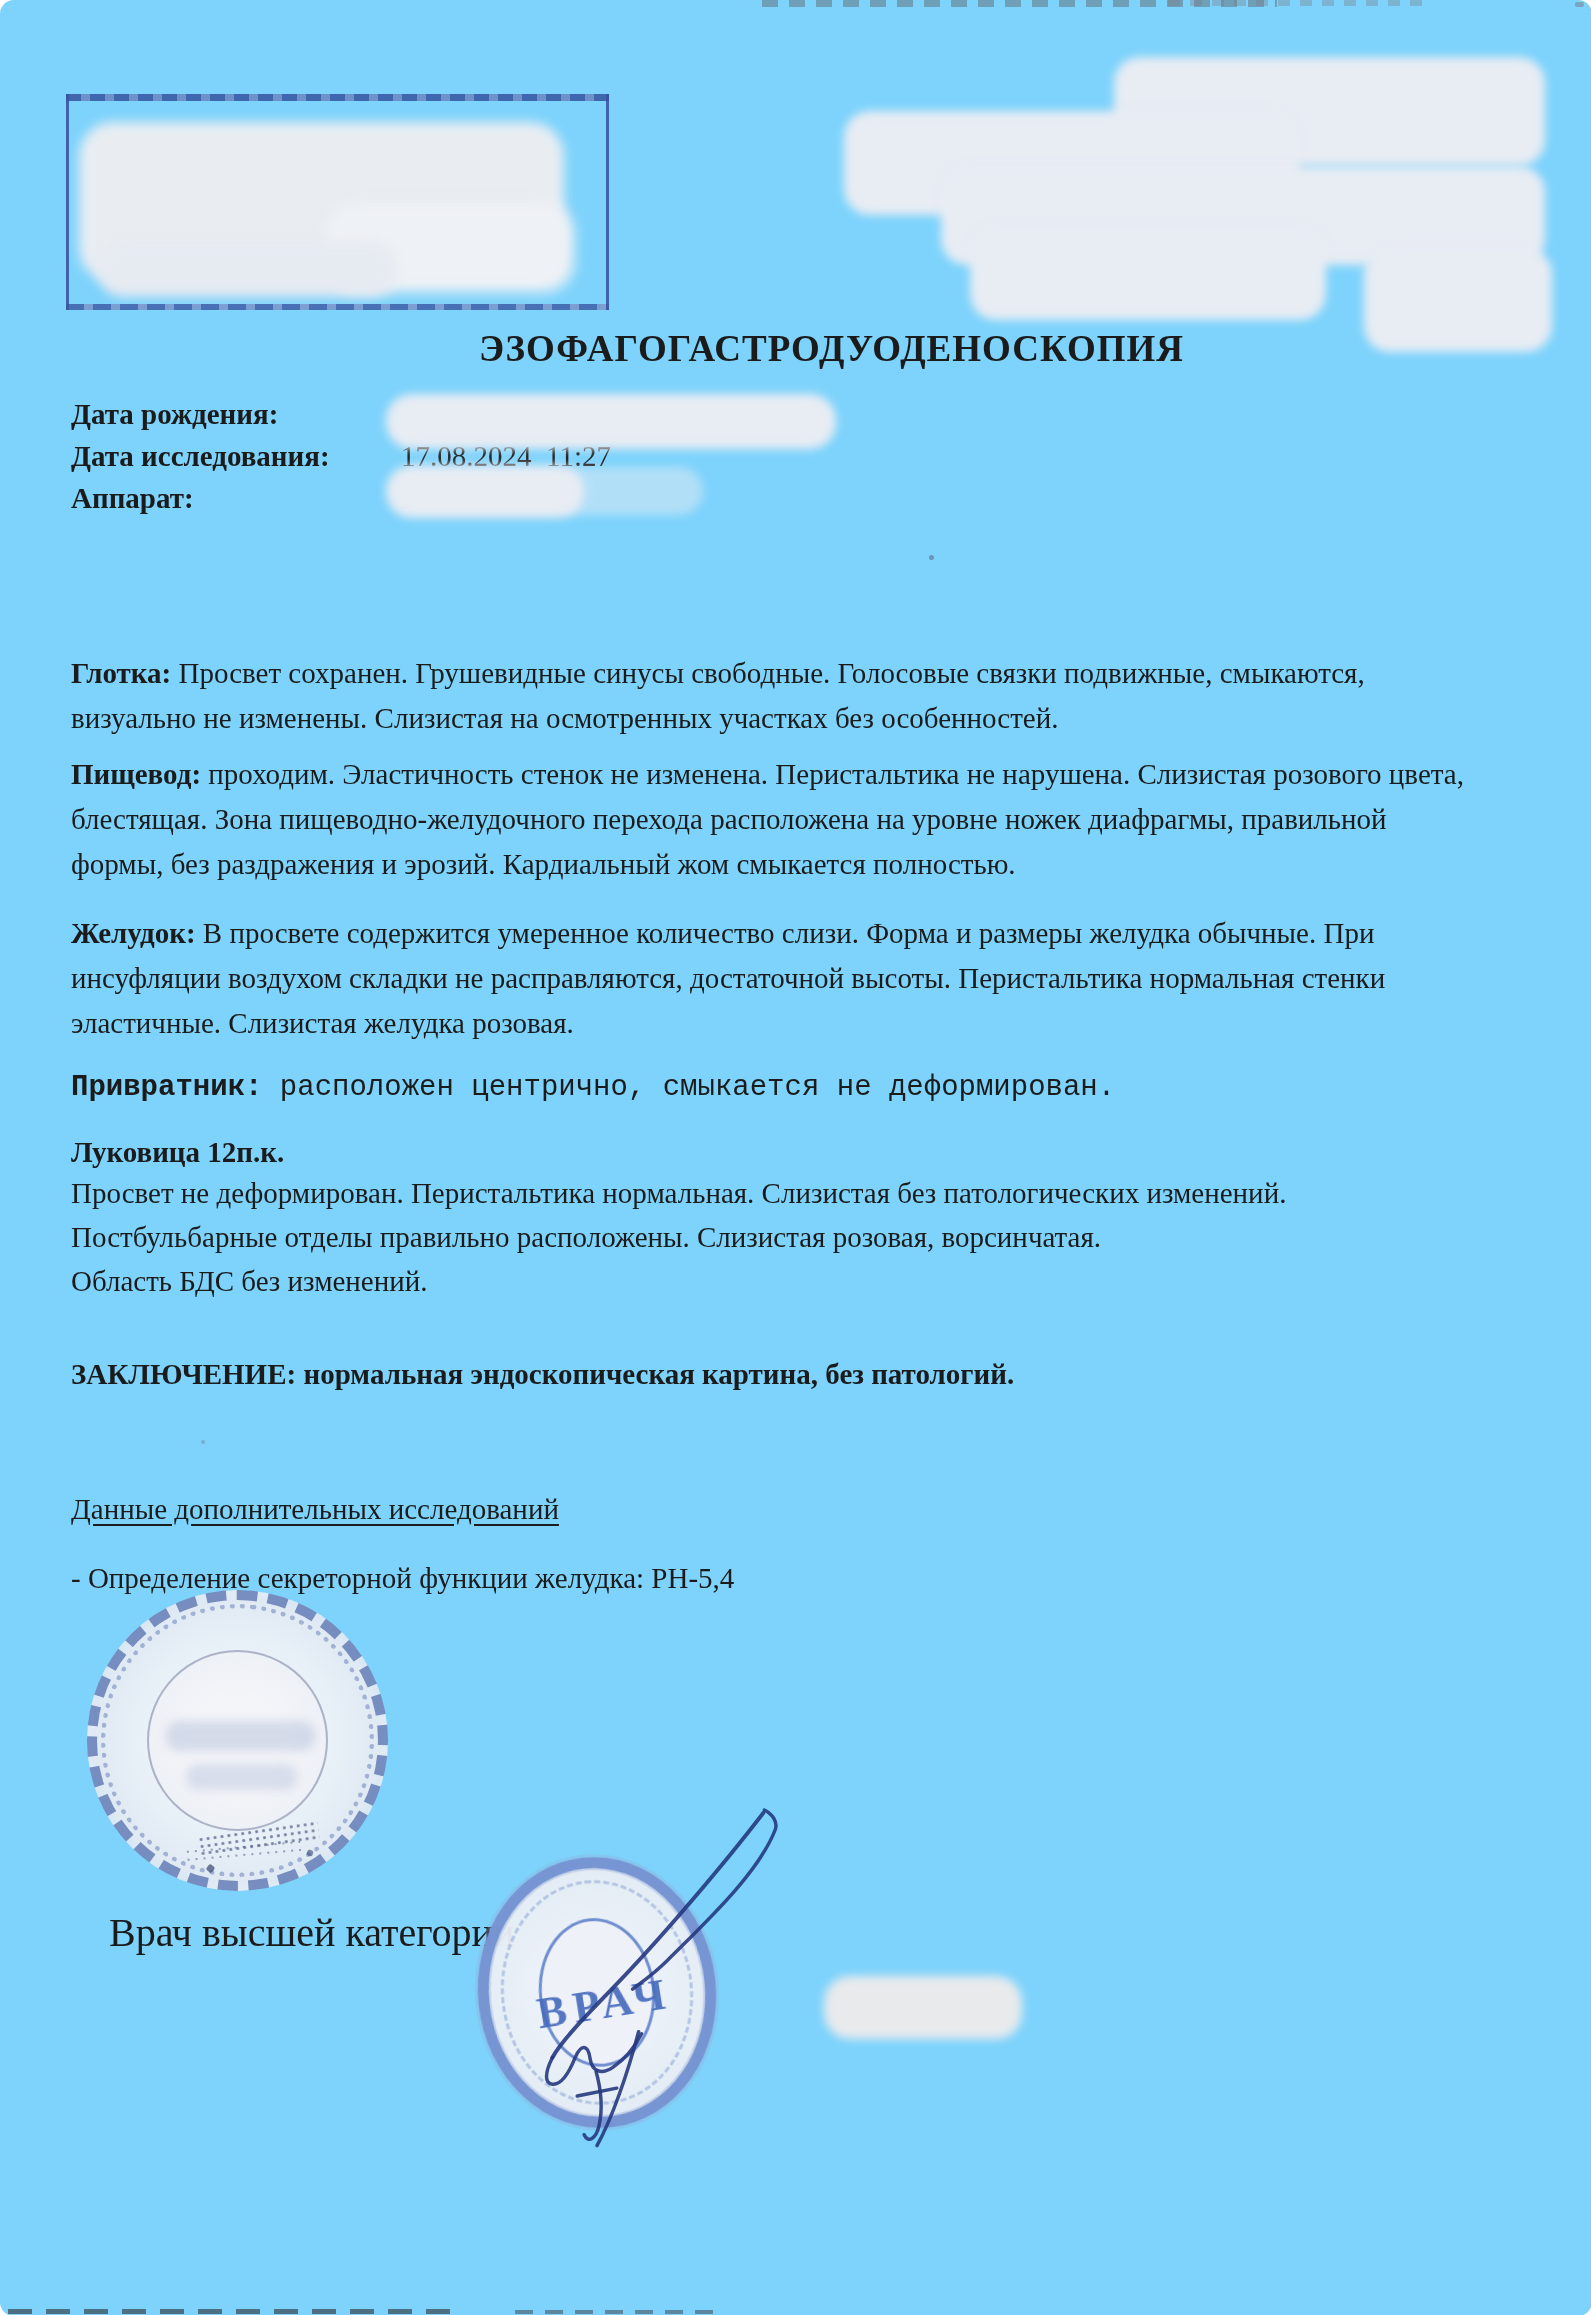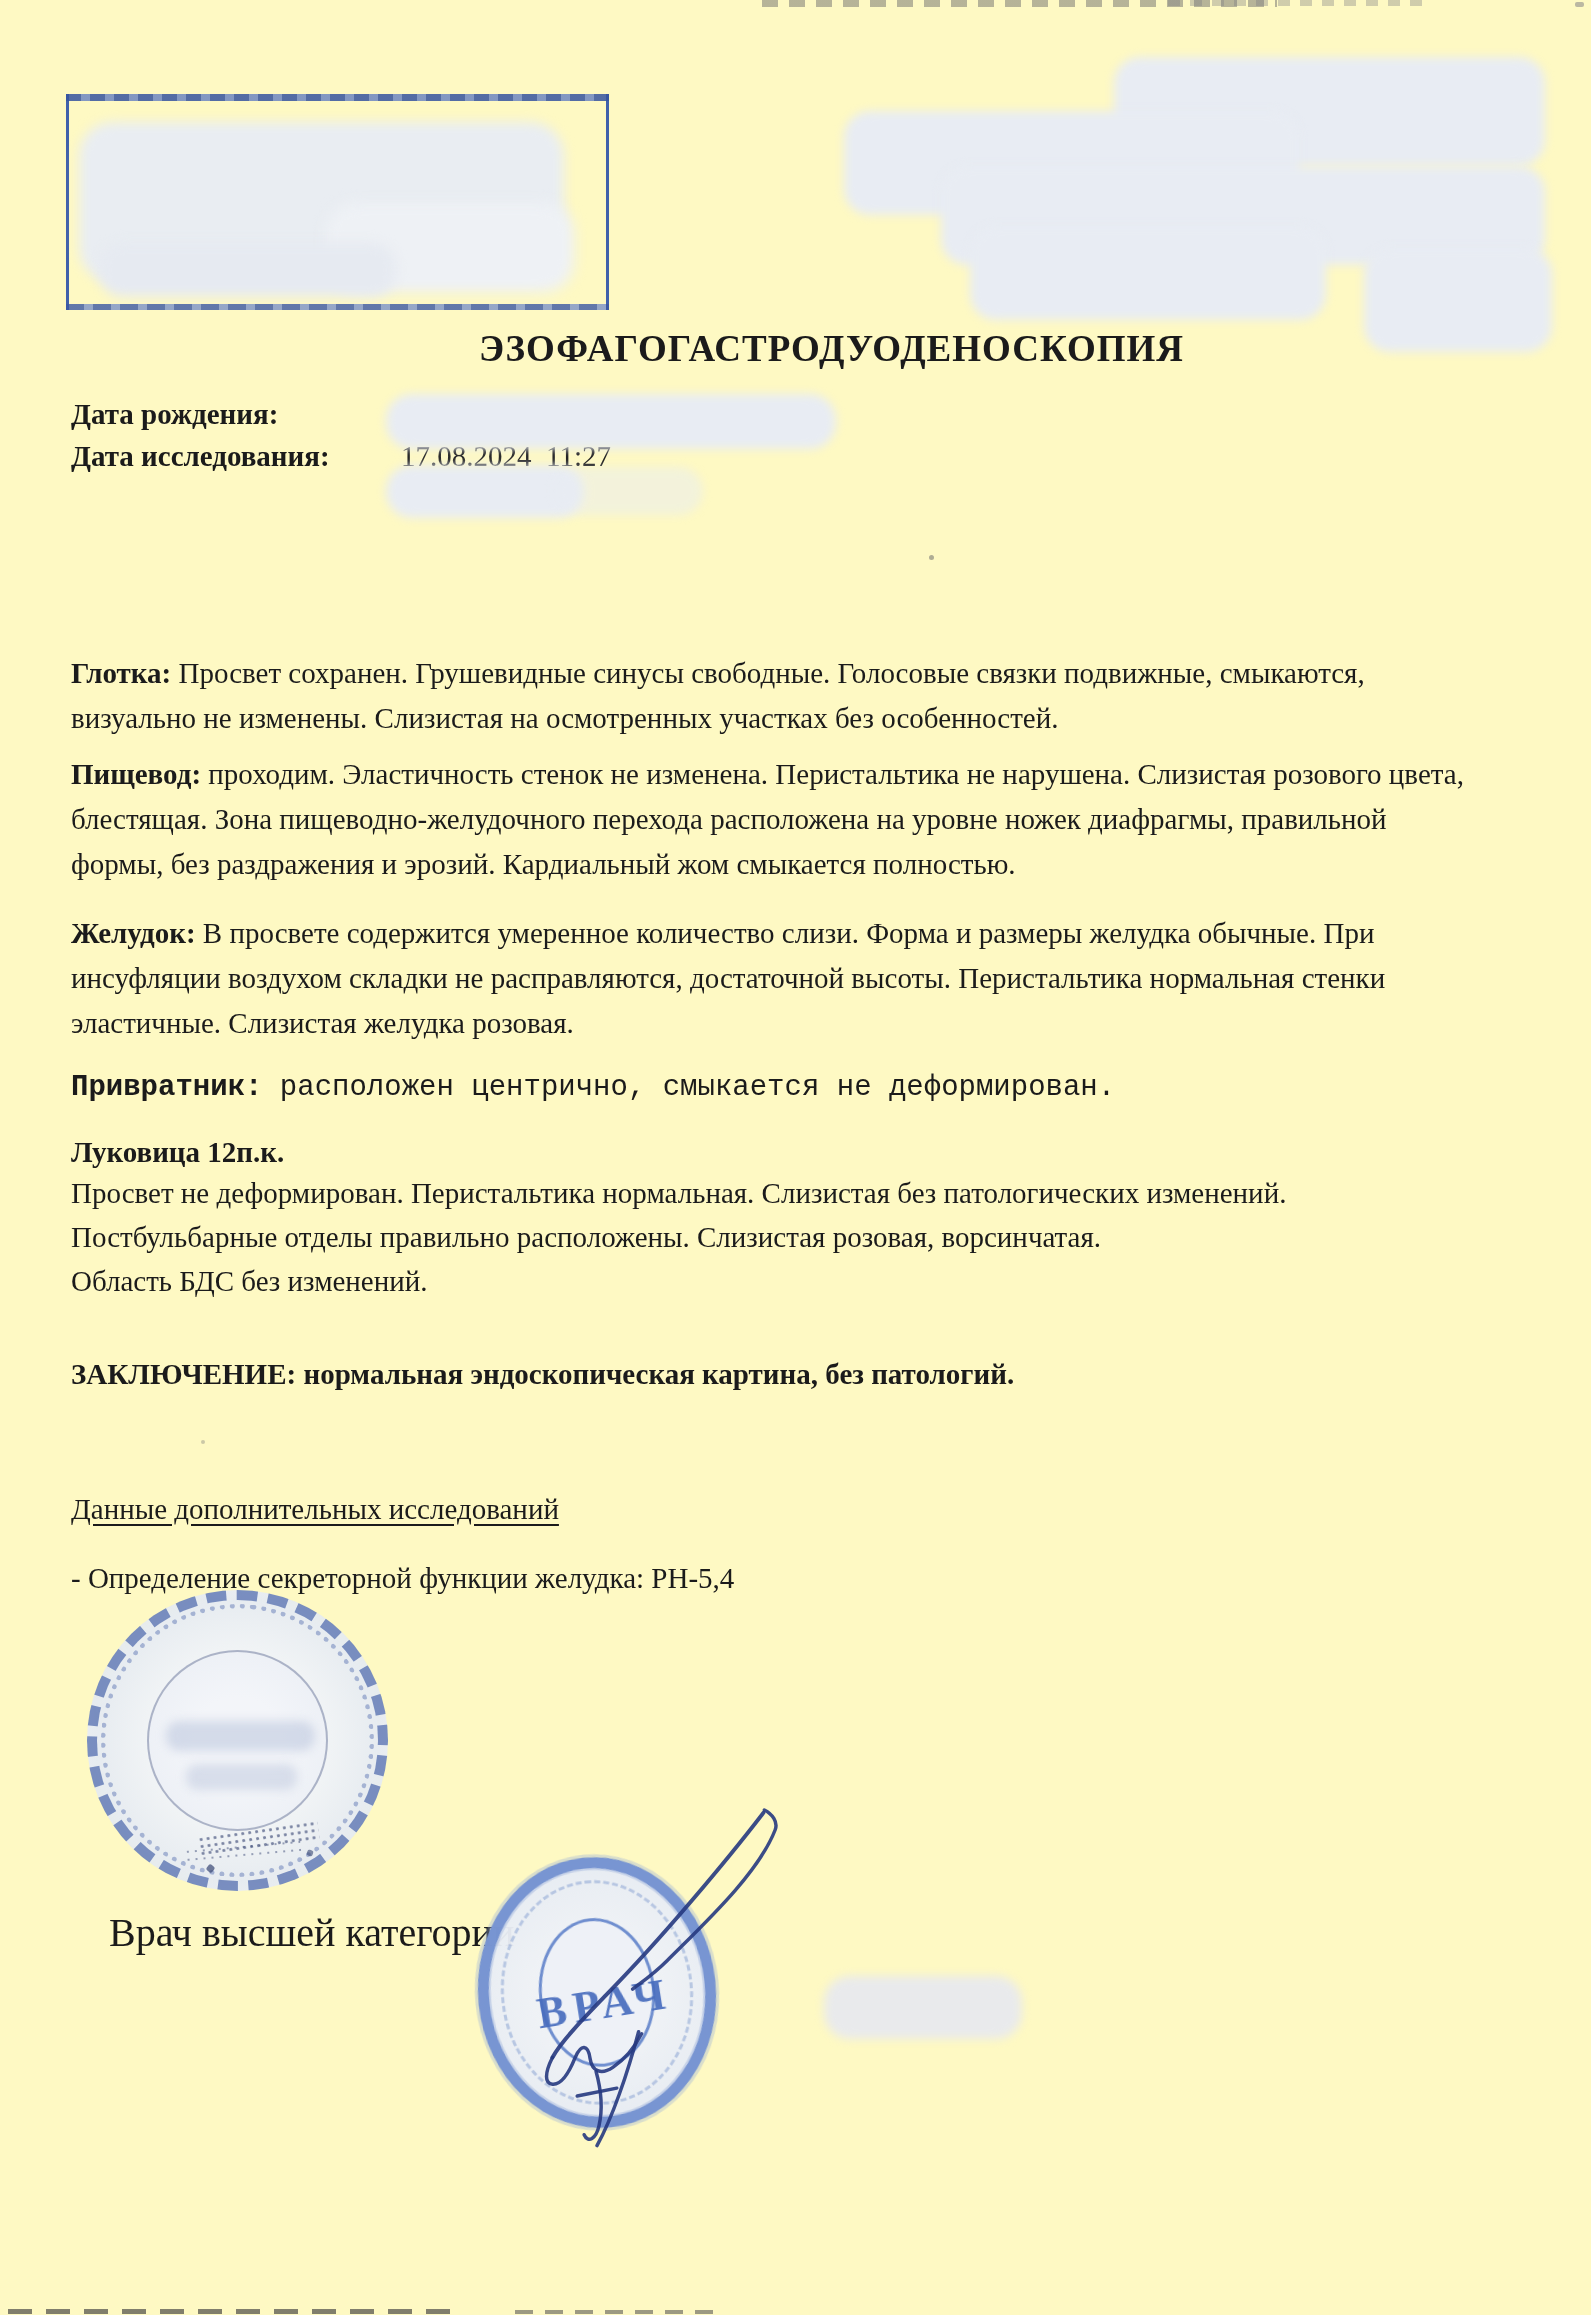--- a/index.html
+++ b/index.html
@@ -1,18 +1,18 @@
 <!DOCTYPE html>
 <html><head>
 <meta charset="utf-8">
 <style>
   html,body{margin:0;padding:0;background:#ffffff;}
   .page{
     position:relative; width:1592px; height:2316px; overflow:hidden;
-    background:#fef9c3; font-family:"Liberation Serif", serif; color:#1b1b1b;
+    background:#7dd3fc; font-family:"Liberation Serif", serif; color:#1b1b1b;border-radius:14px;
   }
   .txtsoft{filter:blur(0.2px);}
   
   .artifact{position:absolute; pointer-events:none;}
   .top-remnant1{left:762px;top:0;width:515px;height:7px;
     background:repeating-linear-gradient(90deg, rgba(95,95,100,.45) 0 16px, transparent 16px 27px);}
   .top-remnant2{left:1168px;top:0;width:257px;height:6px;
     background:repeating-linear-gradient(90deg, rgba(120,120,128,.35) 0 12px, transparent 12px 22px);}
   .top-right-mark{left:1575px;top:2px;width:9px;height:5px;background:rgba(120,120,130,.5);border-radius:2px;}
   .bottom-remnant1{left:8px;top:2309px;width:446px;height:5px;
@@ -133,20 +133,24 @@
 
     <div class="fields">
       <div class="frow">
         <span class="flabel">Дата рождения:</span>
         <span class="fvalue"></span>
       </div>
       <div class="frow">
         <span class="flabel">Дата исследования:</span>
         <span class="fvalue">17.08.2024  11:27</span>
       </div>
+      <div class="frow">
+        <span class="flabel">Аппарат:</span>
+        <span class="fvalue">PentaxFG 29V</span>
+      </div>
     </div>
 
     <div class="blur b-fio"></div>
     <div class="blur b-dob"></div>
     <div class="blur b-dob2"></div>
 
     <p class="para p-glotka">
       <span class="lbl">Глотка:</span>
       <span class="txt">Просвет сохранен. Грушевидные синусы свободные. Голосовые связки подвижные, смыкаются,
 визуально не изменены. Слизистая на осмотренных участках без особенностей.</span>

